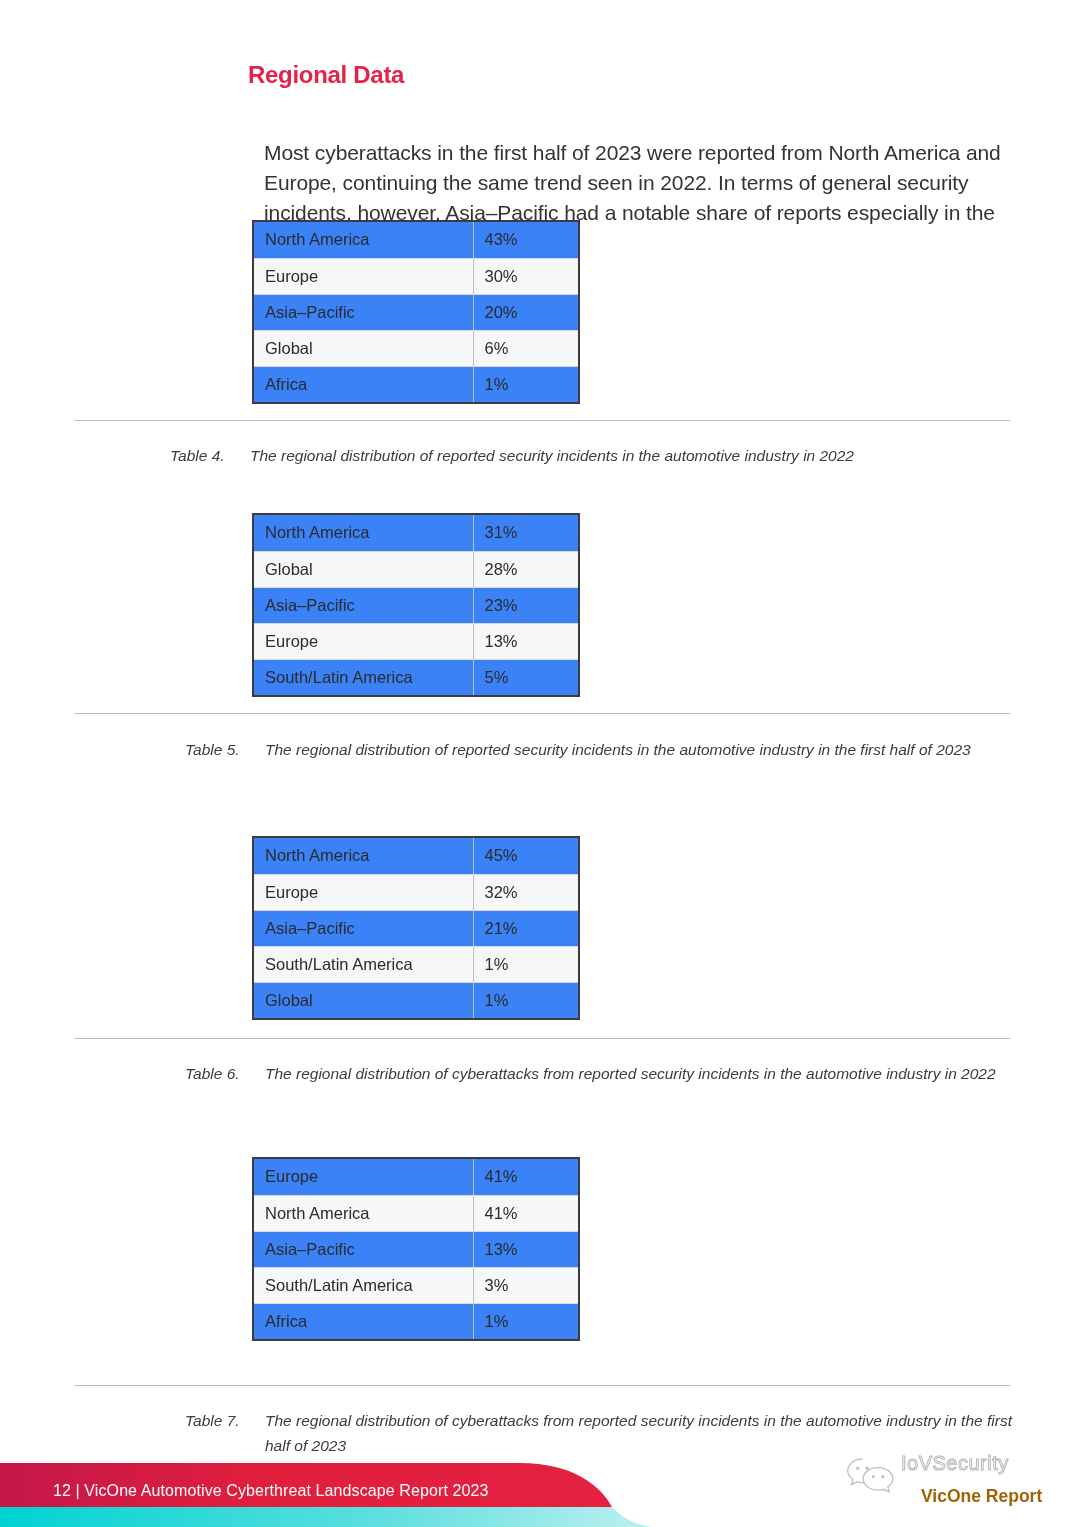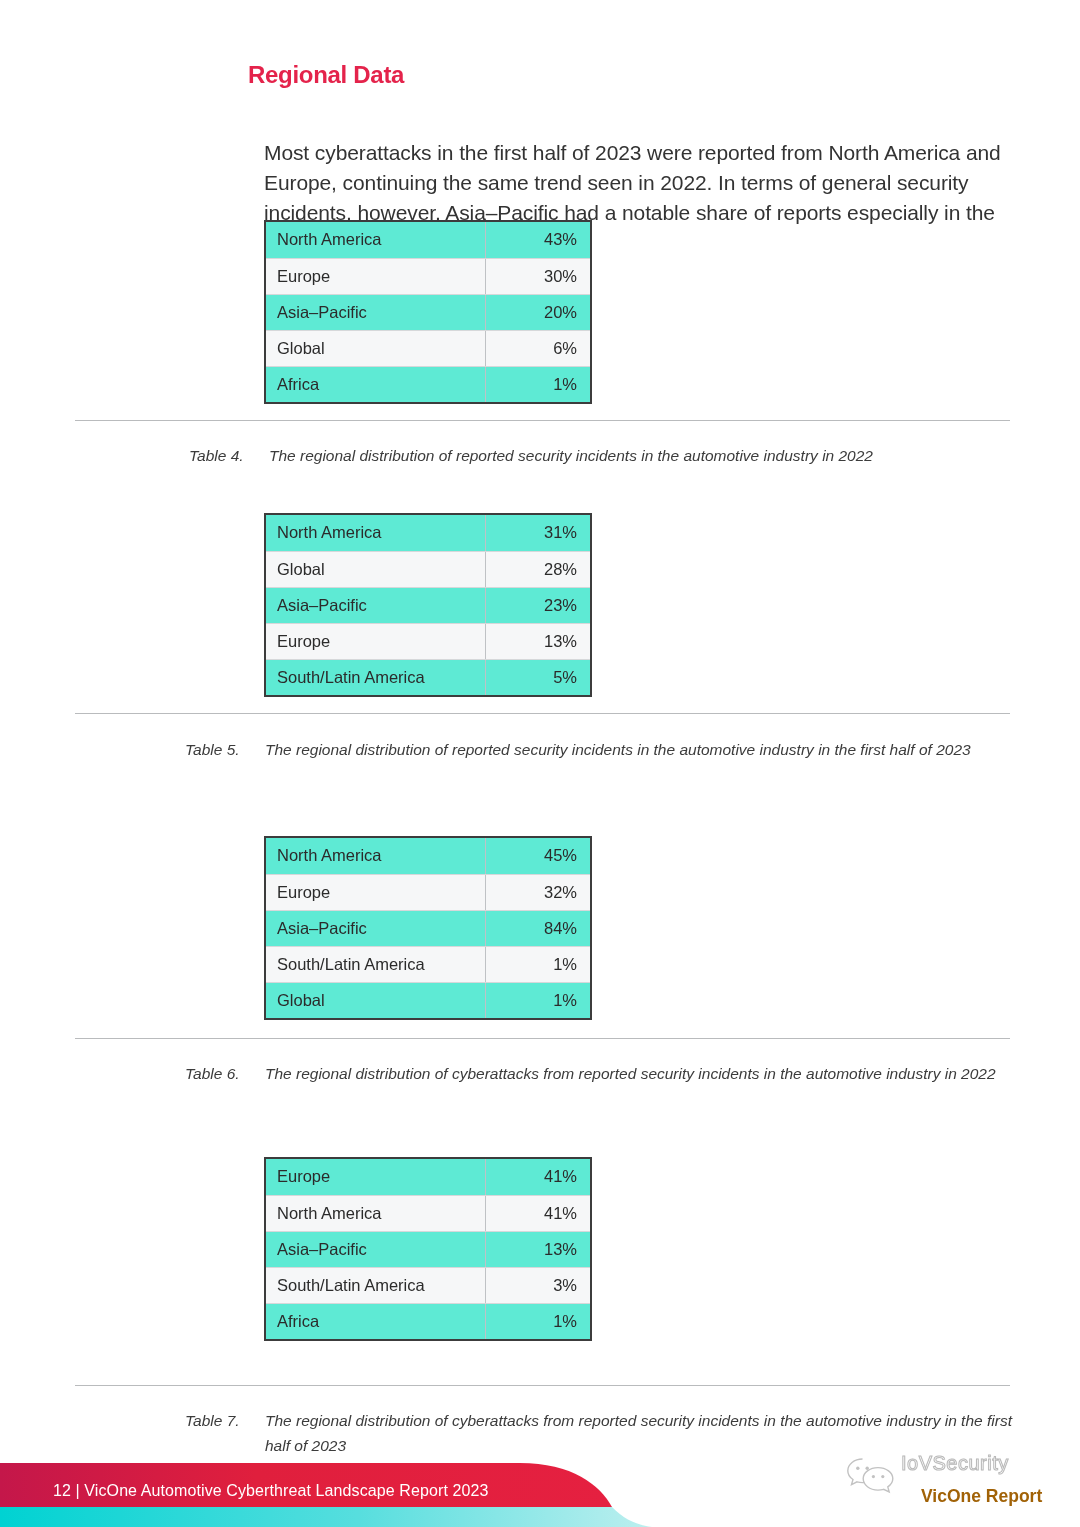--- a/index.html
+++ b/index.html
@@ -42,25 +42,25 @@
     width: 748px;
     font-size: 21px;
     line-height: 30px;
     color: #333333;
     letter-spacing: -0.1px;
   }
 
   
   .data-table {
     position: absolute;
-    left: 264px;
+    left: 252px;
     width: 328px;
     border: 2px solid #3c3c3c;
     border-collapse: collapse;
-    background: #5eead4;
+    background: #3b82f6;
     box-sizing: border-box;
   }
   .data-table table {
     border-collapse: collapse;
     width: 100%;
     table-layout: fixed;
   }
   .data-table td {
     font-size: 16.5px;
     color: #2b2b2b;
@@ -76,21 +76,20 @@
   }
   .data-table tr:nth-child(even) td {
     background: #f6f7f8;
   }
   .data-table td.label {
     width: 219px;
     text-align: left;
     border-right: 1px solid #bfc2c5;
   }
   .data-table td.value {
-    text-align: right;
     padding-right: 13px;
   }
 
   .tbl-4 { top: 220px; }
   .tbl-5 { top: 513px; }
   .tbl-6 { top: 836px; }
   .tbl-7 { top: 1157px; }
 
   
   .caption-rule {
@@ -115,21 +114,21 @@
   .caption .cap-label {
     position: absolute;
     left: 0;
     top: 0;
     width: 80px;
   }
   .caption .cap-text {
     display: block;
     margin-left: 80px;
   }
-  .cap-4 { left: 189px; top: 443px; width: 830px; }
+  .cap-4 { left: 170px; top: 443px; width: 830px; }
   .cap-5 { left: 185px; top: 737px; width: 800px; }
   .cap-6 { left: 185px; top: 1061px; width: 820px; }
   .cap-7 { left: 185px; top: 1408px; width: 830px; }
 
   
   .footer {
     position: absolute;
     left: 0;
     bottom: 0;
     width: 1080px;
@@ -266,21 +265,21 @@
         <tr>
           <td class="label">North America</td>
           <td class="value">45%</td>
         </tr>
         <tr>
           <td class="label">Europe</td>
           <td class="value">32%</td>
         </tr>
         <tr>
           <td class="label">Asia–Pacific</td>
-          <td class="value">84%</td>
+          <td class="value">21%</td>
         </tr>
         <tr>
           <td class="label">South/Latin America</td>
           <td class="value">1%</td>
         </tr>
         <tr>
           <td class="label">Global</td>
           <td class="value">1%</td>
         </tr>
       </tbody>

